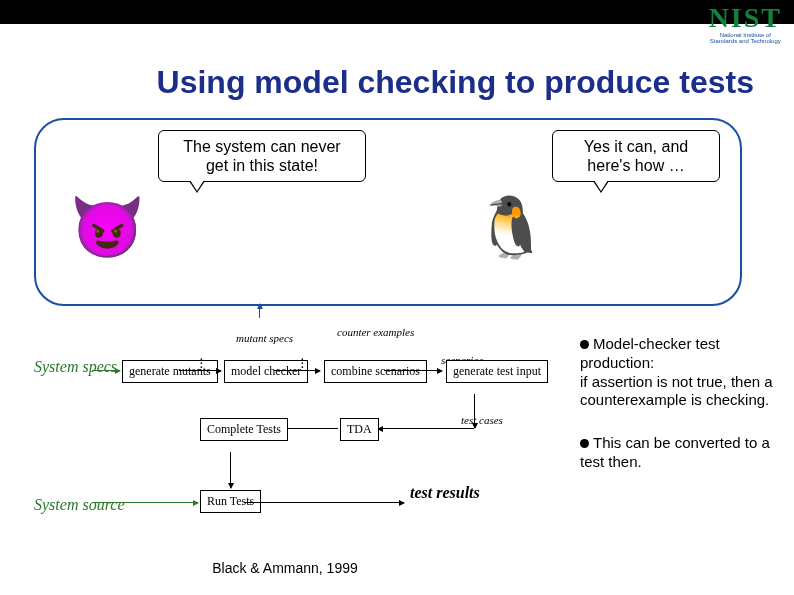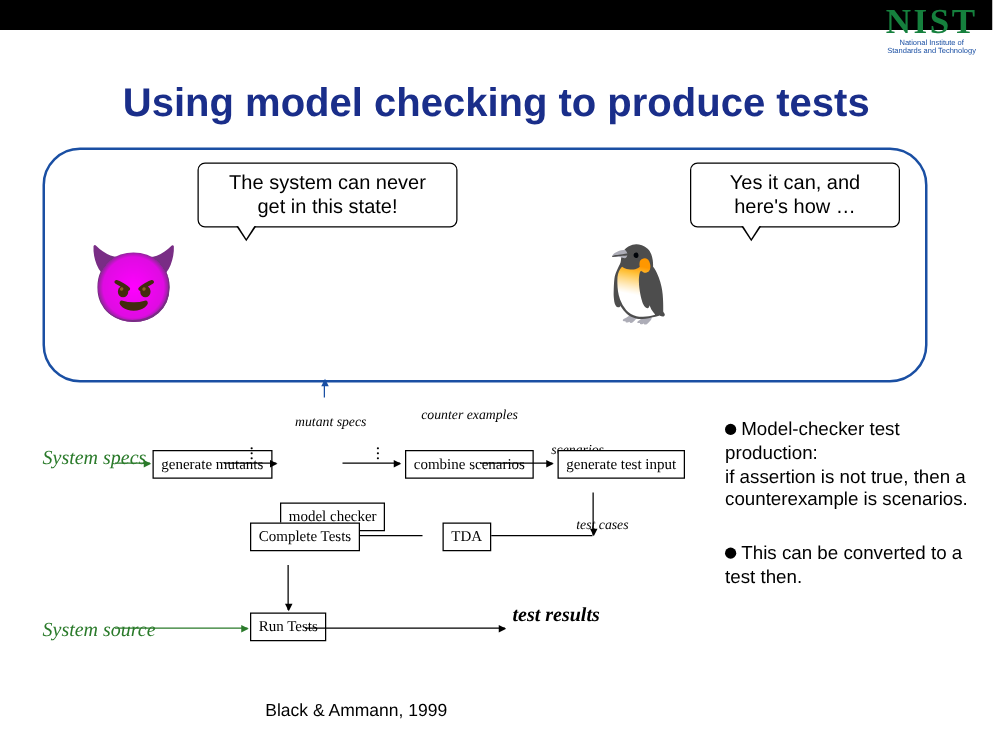--- a/index.html
+++ b/index.html
@@ -36,21 +36,21 @@
     font-family: Arial, sans-serif;
     color: #1a4fa3;
     font-size: 6px;
     display: block;
   }
   .title {
     position: absolute;
     top: 64px;
     left: 40px;
     right: 40px;
-    text-align: center;
+    text-align: right;
     color: #1a2e8a;
     font-weight: bold;
     font-size: 32px;
   }
   .bubble-frame {
     position: absolute;
     top: 118px;
     left: 34px;
     width: 704px;
     height: 184px;
@@ -223,55 +223,55 @@
 
   <div class="label green" style="top:40px; left:0;">System
 specs</div>
   <div class="arrow-h green-line" style="top:52px; left:58px; width:28px;"></div>
   <div class="box" style="top:42px; left:88px;">generate
 mutants</div>
   <div class="label ital" style="top:14px; left:155px;">mutant
 specs</div>
   <div class="dots" style="top:40px; left:165px;">·<br>·<br>·</div>
   <div class="arrow-h" style="top:52px; left:145px; width:42px;"></div>
-  <div class="box" style="top:42px; left:190px;margin-top:42px;">model
+  <div class="box" style="top:42px; left:190px;">model
 checker</div>
   <div class="label ital" style="top:8px; left:256px;">counter
 examples</div>
   <div class="dots" style="top:40px; left:266px;">·<br>·<br>·</div>
   <div class="arrow-h" style="top:52px; left:240px; width:46px;"></div>
   <div class="box" style="top:42px; left:290px;">combine
 scenarios</div>
   <div class="label ital" style="top:36px; left:360px;">scenarios</div>
   <div class="arrow-h" style="top:52px; left:350px; width:58px;"></div>
   <div class="box" style="top:42px; left:412px;">generate
 test input</div>
 
   <div class="arrow-v down" style="left:440px; top:76px; height:34px;"></div>
   <div class="arrow-h left" style="top:110px; left:344px; width:96px;"></div>
   <div class="label ital" style="top:96px; left:380px;">test cases</div>
-  <div class="box" style="top:100px; left:320px;">TDA</div>
+  <div class="box" style="top:100px; left:306px;">TDA</div>
   <div class="arrow-h left" style="top:110px; left:230px; width:74px;"></div>
   <div class="box" style="top:100px; left:166px;">Complete
 Tests</div>
 
   <div class="arrow-v down" style="left:196px; top:134px; height:36px;"></div>
   <div class="label green" style="top:178px; left:0;">System
 source</div>
   <div class="arrow-h green-line" style="top:184px; left:58px; width:106px;"></div>
   <div class="box" style="top:172px; left:166px;">Run
 Tests</div>
   <div class="arrow-h" style="top:184px; left:210px; width:160px;"></div>
   <div class="label" style="top:166px; left:376px; font-style:italic; font-weight:bold; font-size:16px;">test
 results</div>
 </div>
 
 <div class="bullets">
   <div class="item">
     <span class="bullet-dot"></span><span style="white-space:pre-line;">Model-checker test production:
-if assertion is not true, then a counterexample is scenarios.</span>
+if assertion is not true, then a counterexample is checking.</span>
   </div>
   <div class="item">
     <span class="bullet-dot"></span><span style="white-space:pre-line;">This can be converted to a test then.</span>
   </div>
 </div>
 
 <div class="citation">Black &amp; Ammann, 1999</div>
 
 </body></html>

